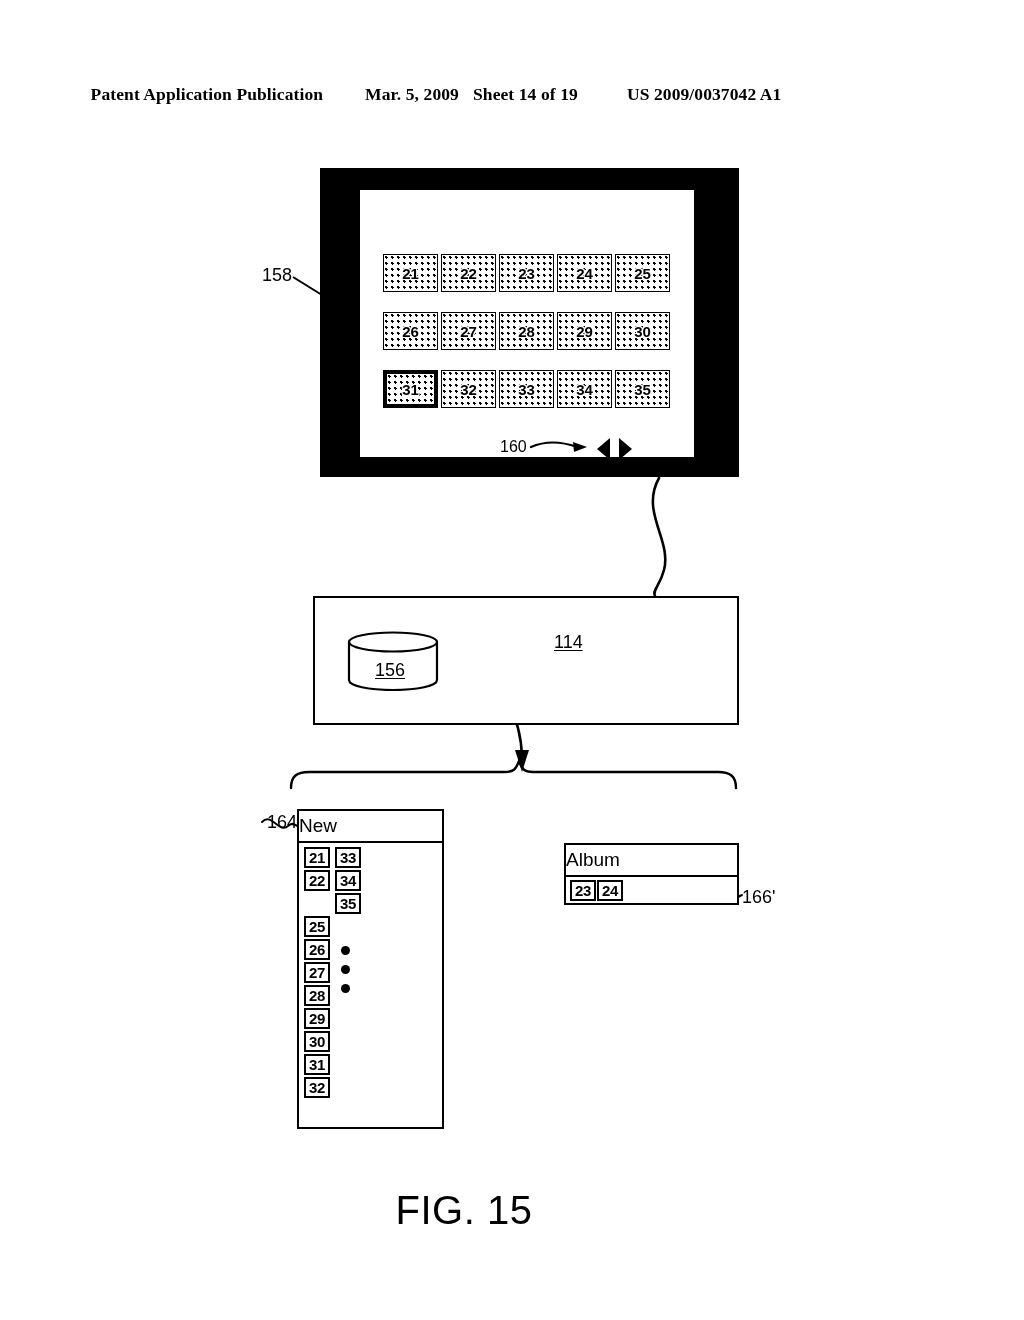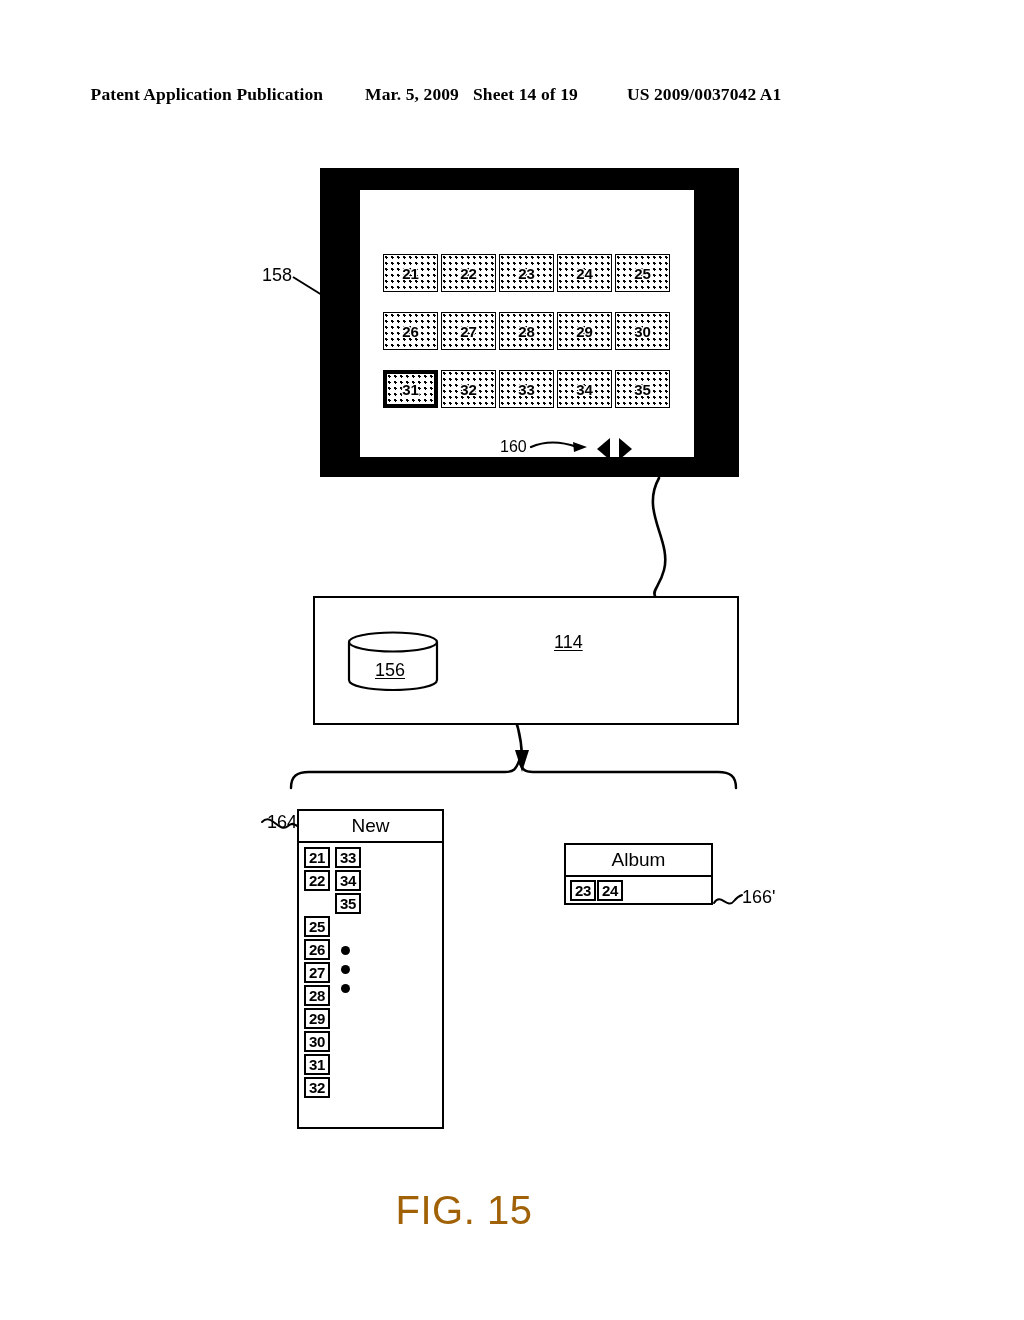--- a/index.html
+++ b/index.html
@@ -184,21 +184,20 @@
 
   
   .win {
     position: absolute;
     border: 2.2px solid #000000;
     box-sizing: border-box;
     background: #ffffff;
   }
   .win-title {
     border-bottom: 2.2px solid #000000;
-    text-align: center;
     font-family: "Liberation Sans", sans-serif;
     font-size: 19px;
     line-height: 1;
     padding: 5px 0 6px 0;
     color: #000000;
   }
   .win-body {
     position: relative;
     width: 100%;
   }
@@ -207,21 +206,21 @@
     left: 297px;
     top: 809px;
     width: 147px;
     height: 320px;
   }
   #win-new .win-body { height: 285px; }
 
   #win-album {
     left: 564px;
     top: 843px;
-    width: 149px;
+    width: 175px;
     height: 62px;
   }
   #win-album .win-body { height: 30px; }
 
   .item-col {
     position: absolute;
     display: flex;
     flex-direction: column;
     gap: 2px;
   }
@@ -276,21 +275,21 @@
   
   #fig-caption {
     position: absolute;
     left: 0;
     top: 1188px;
     width: 928px;
     text-align: center;
     font-family: "Liberation Sans", sans-serif;
     font-size: 40px;
     letter-spacing: 0.5px;
-    color: #a16207;
+    color: #000000;
   }
 </style>
 </head>
 <body>
 
 <div id="patent-header">
   <span class="hdr-pub">Patent Application Publication</span>
   <span class="hdr-date">Mar. 5, 2009</span>
   <span class="hdr-sheet">Sheet 14 of 19</span>
   <span class="hdr-num">US 2009/0037042 A1</span>

